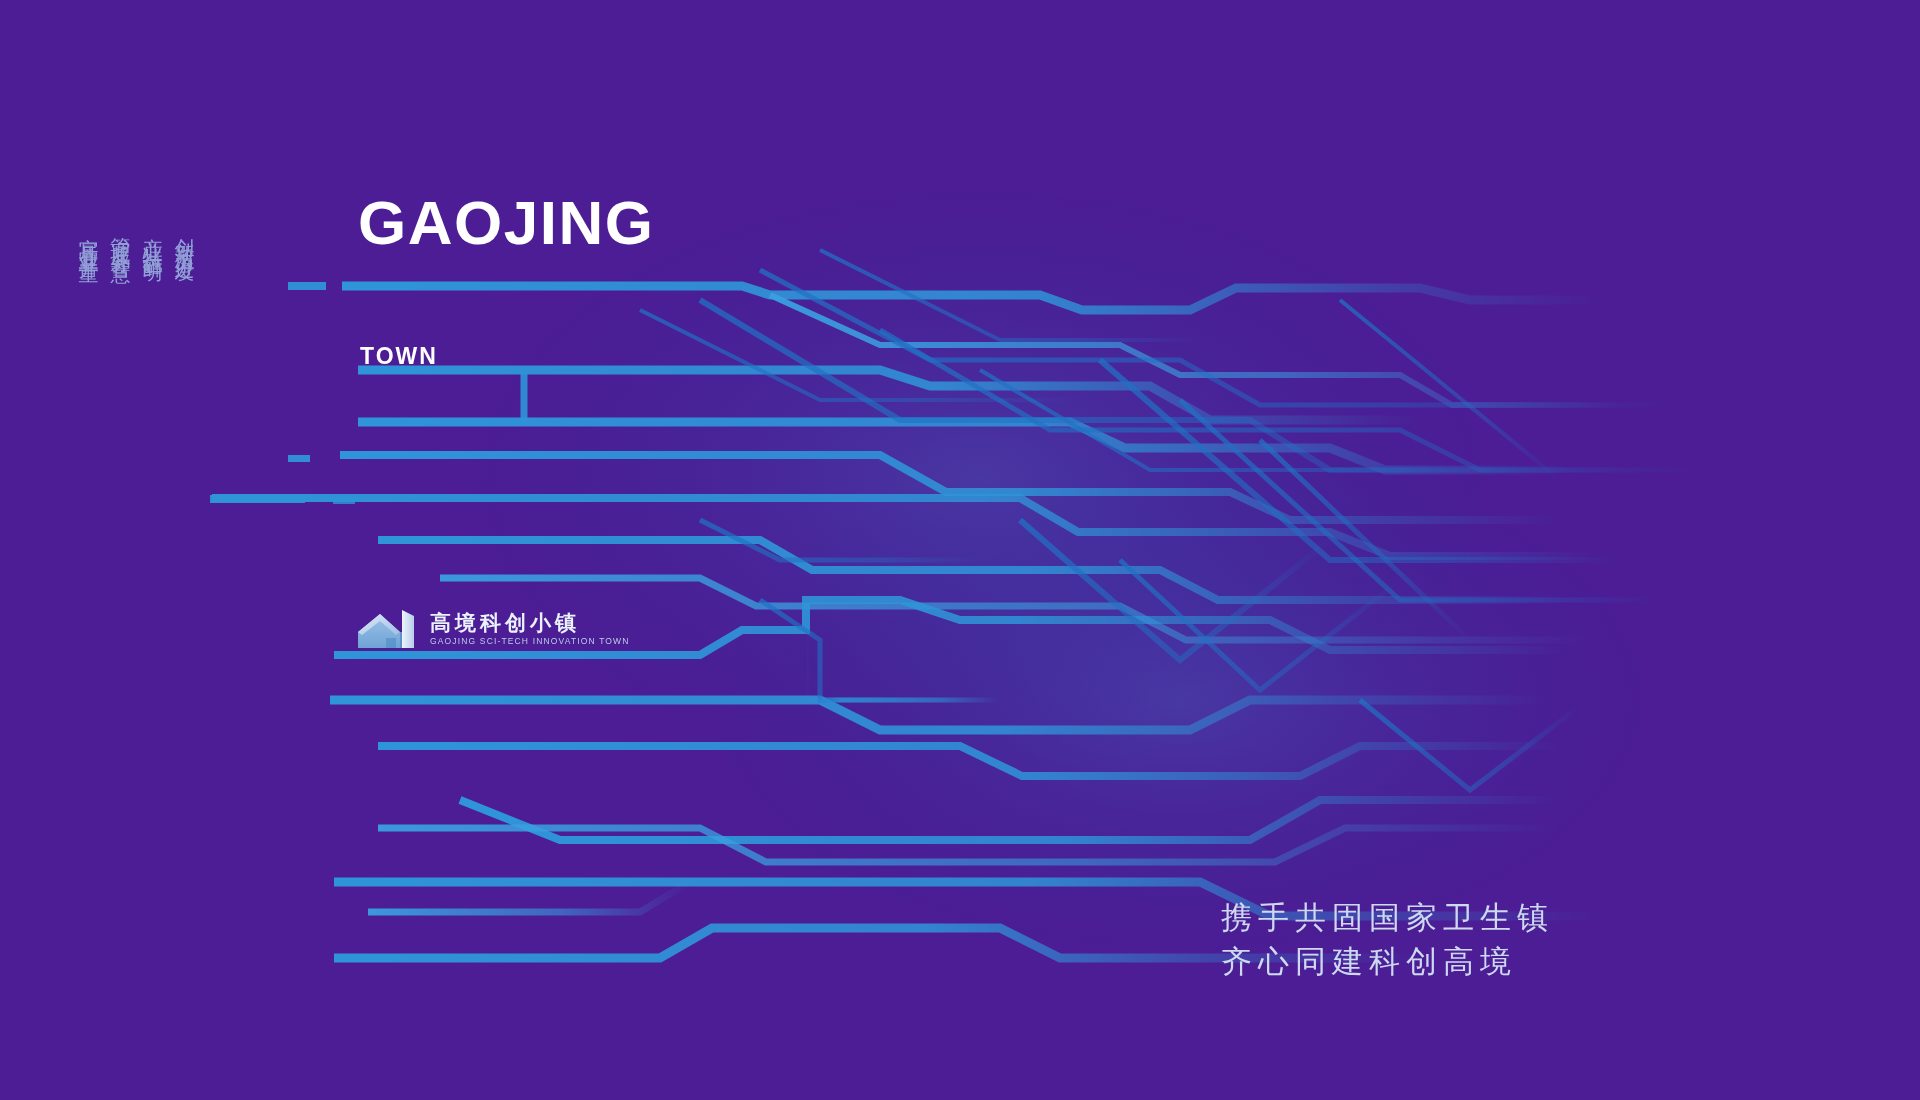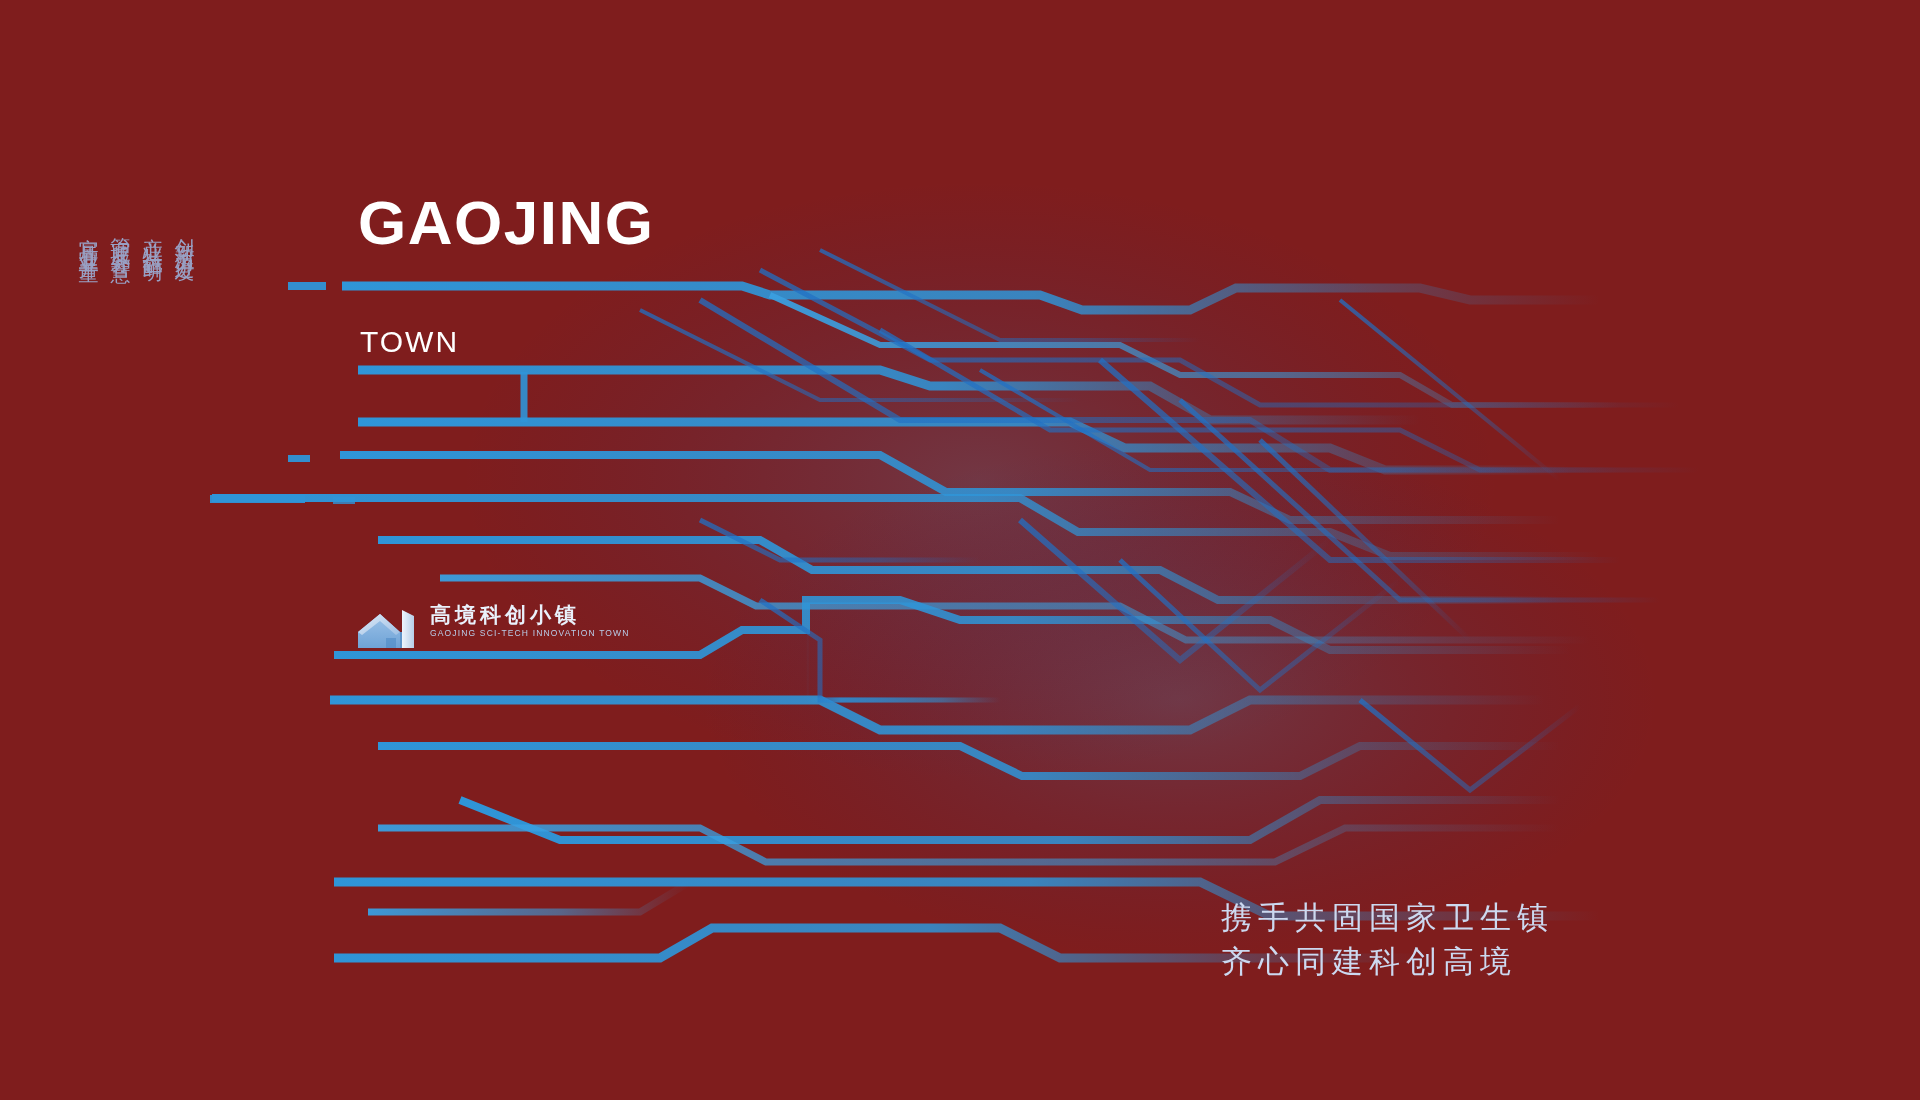--- a/index.html
+++ b/index.html
@@ -4,21 +4,21 @@
 <style>
   html, body {
     margin: 0;
     padding: 0;
     background: #0b3694;
   }
   #poster {
     position: relative;
     width: 1920px;
     height: 1100px;
-    background: #7f1d1d;
+    background: #4c1d95;
     overflow: hidden;
     font-family: "Liberation Sans", "DejaVu Sans", sans-serif;
   }
 
   
   #circuit {
     position: absolute;
     inset: 0;
     width: 1920px;
     height: 1100px;
@@ -35,24 +35,24 @@
     font-size: 62px;
     line-height: 66px;
     letter-spacing: 1.5px;
     white-space: pre;
   }
   .headline-line { display: block; }
 
   .town-word {
     position: absolute;
     left: 360px;
-    top: 325px;
+    top: 343px;
     color: #ffffff;
-    font-weight: normal;
-    font-size: 30px;
+    font-weight: bold;
+    font-size: 23px;
     letter-spacing: 2px;
   }
 
   
   .vcols {
     position: absolute;
     left: 78px;
     top: 222px;
     display: flex;
     flex-direction: row-reverse;
@@ -83,20 +83,21 @@
     font-family: "DejaVu Sans", "Liberation Sans", sans-serif;
   }
   .slogan-line { display: block; white-space: pre; margin-left: 6px; }
 
   
   .logo {
     position: absolute;
     left: 356px;
     top: 604px;
     display: flex;
+    align-items: center;
     gap: 10px;
   }
   .logo-mark { width: 64px; height: 50px; display: block; }
   .logo-text { display: flex; flex-direction: column; gap: 2px; }
   .logo-cn {
     color: #e9f1fb;
     font-size: 21px;
     font-weight: bold;
     letter-spacing: 4px;
     line-height: 22px;

